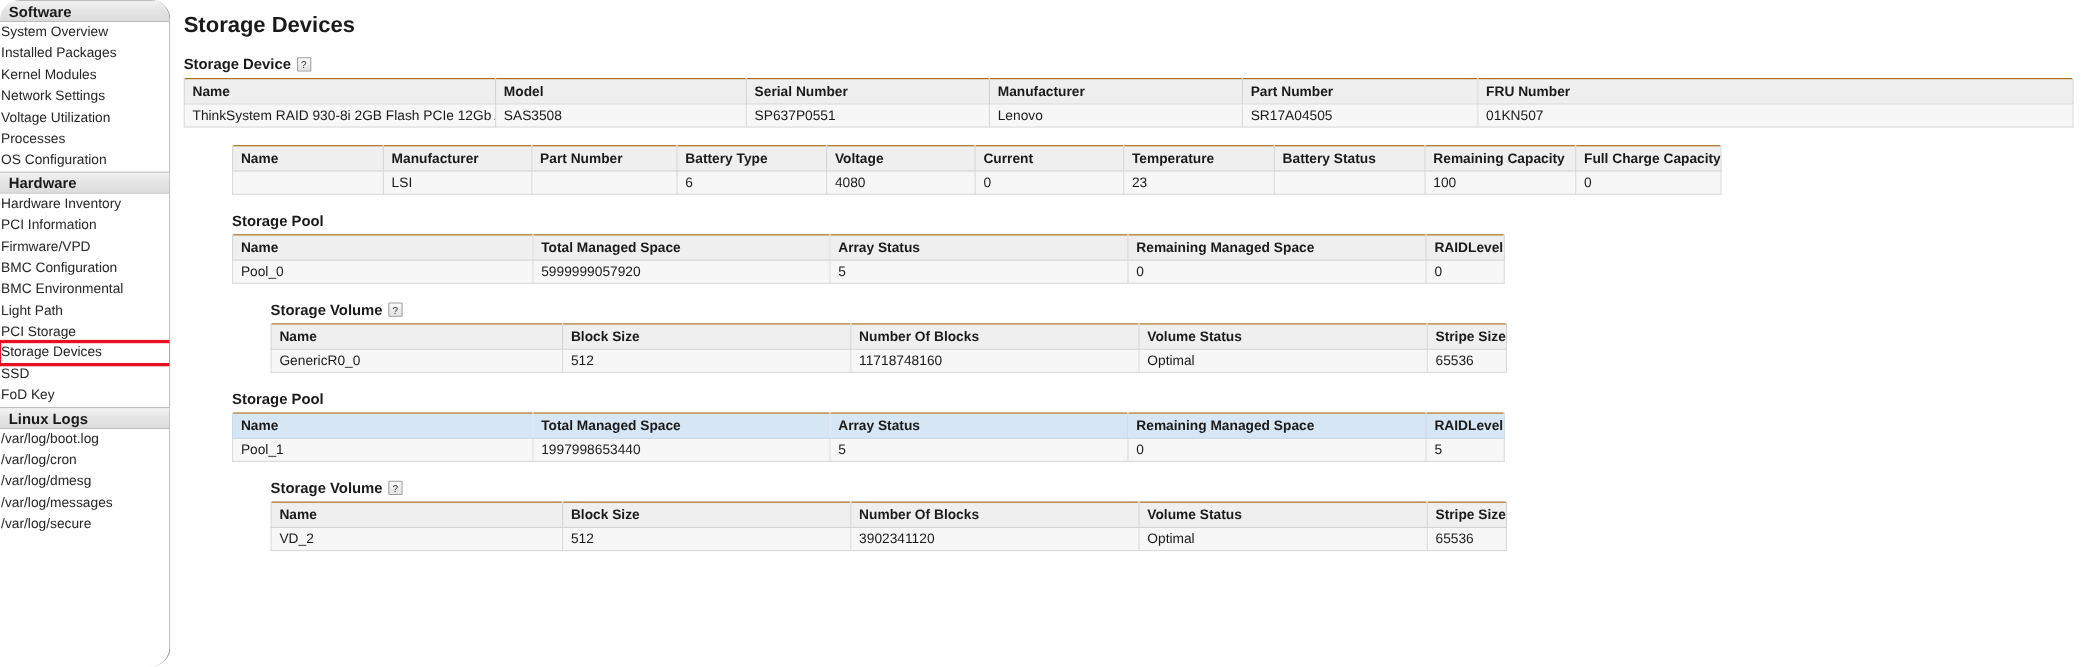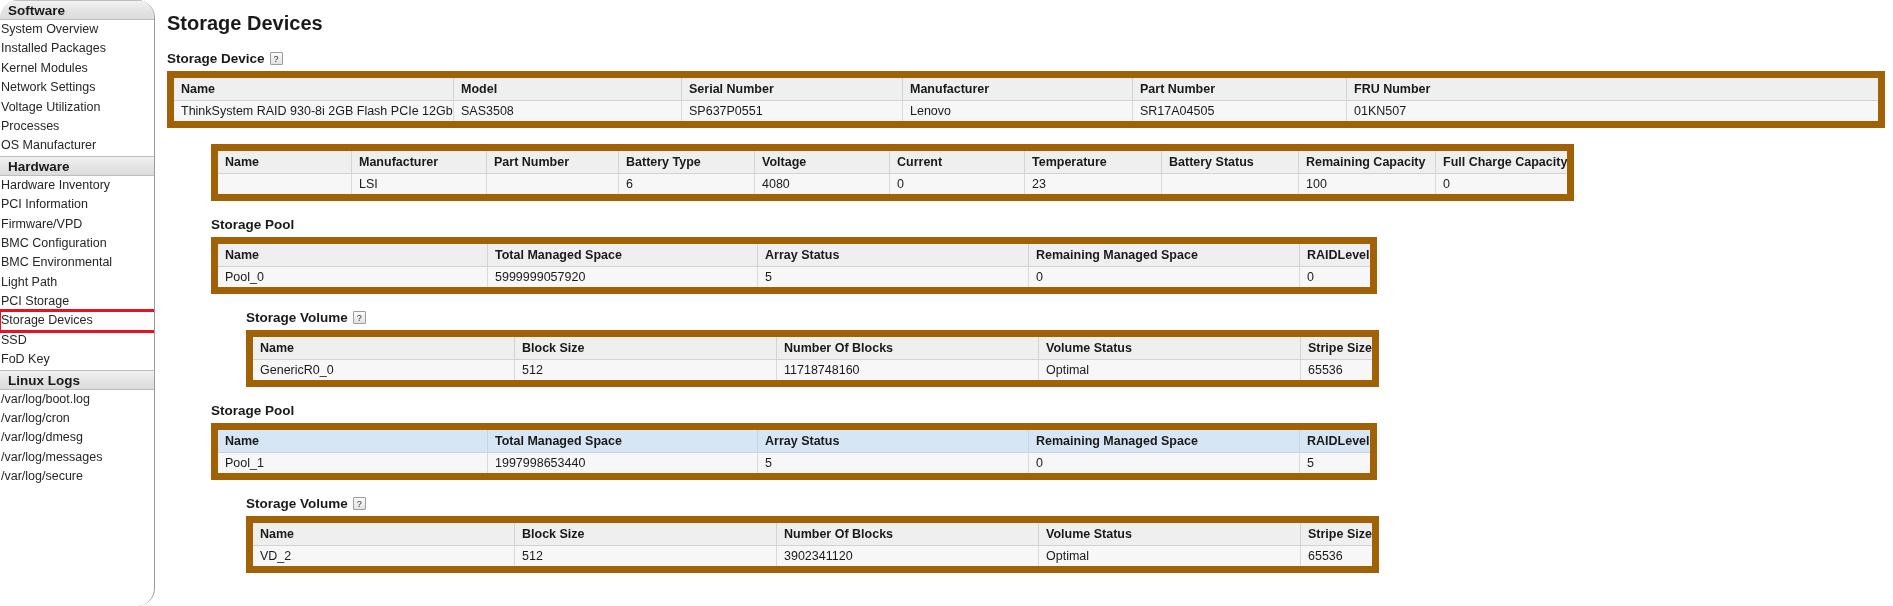--- a/index.html
+++ b/index.html
@@ -90,21 +90,21 @@
     color: #333;
     background: linear-gradient(to bottom, #fbfbfb, #e2e2e2);
     border: 1px solid #9d9d9d;
     border-radius: 1px;
     cursor: pointer;
   }
 
   table.grid {
     width: 100%;
     border-collapse: collapse;
-    border: 7px solid #a16207;
+    border: 1px solid #a16207;
     margin-bottom: 16px;
     table-layout: fixed;
   }
   table.grid th {
     background: #efefef;
     border: 1px solid #d3d3d3;
     border-top: none;
     font-size: 12.5px;
     font-weight: bold;
     color: #1a1a1a;
@@ -137,21 +137,21 @@
 <div class="app">
 
   <nav class="sidebar" id="sidebar">
       <div class="side-section">Software</div>
       <div class="side-item">System Overview</div>
       <div class="side-item">Installed Packages</div>
       <div class="side-item">Kernel Modules</div>
       <div class="side-item">Network Settings</div>
       <div class="side-item">Voltage Utilization</div>
       <div class="side-item">Processes</div>
-      <div class="side-item">OS Manufacturer</div>
+      <div class="side-item">OS Configuration</div>
       <div class="side-section">Hardware</div>
       <div class="side-item">Hardware Inventory</div>
       <div class="side-item">PCI Information</div>
       <div class="side-item">Firmware/VPD</div>
       <div class="side-item">BMC Configuration</div>
       <div class="side-item">BMC Environmental</div>
       <div class="side-item">Light Path</div>
       <div class="side-item">PCI Storage</div>
       <div class="side-item highlight">Storage Devices</div>
       <div class="side-item">SSD</div>

